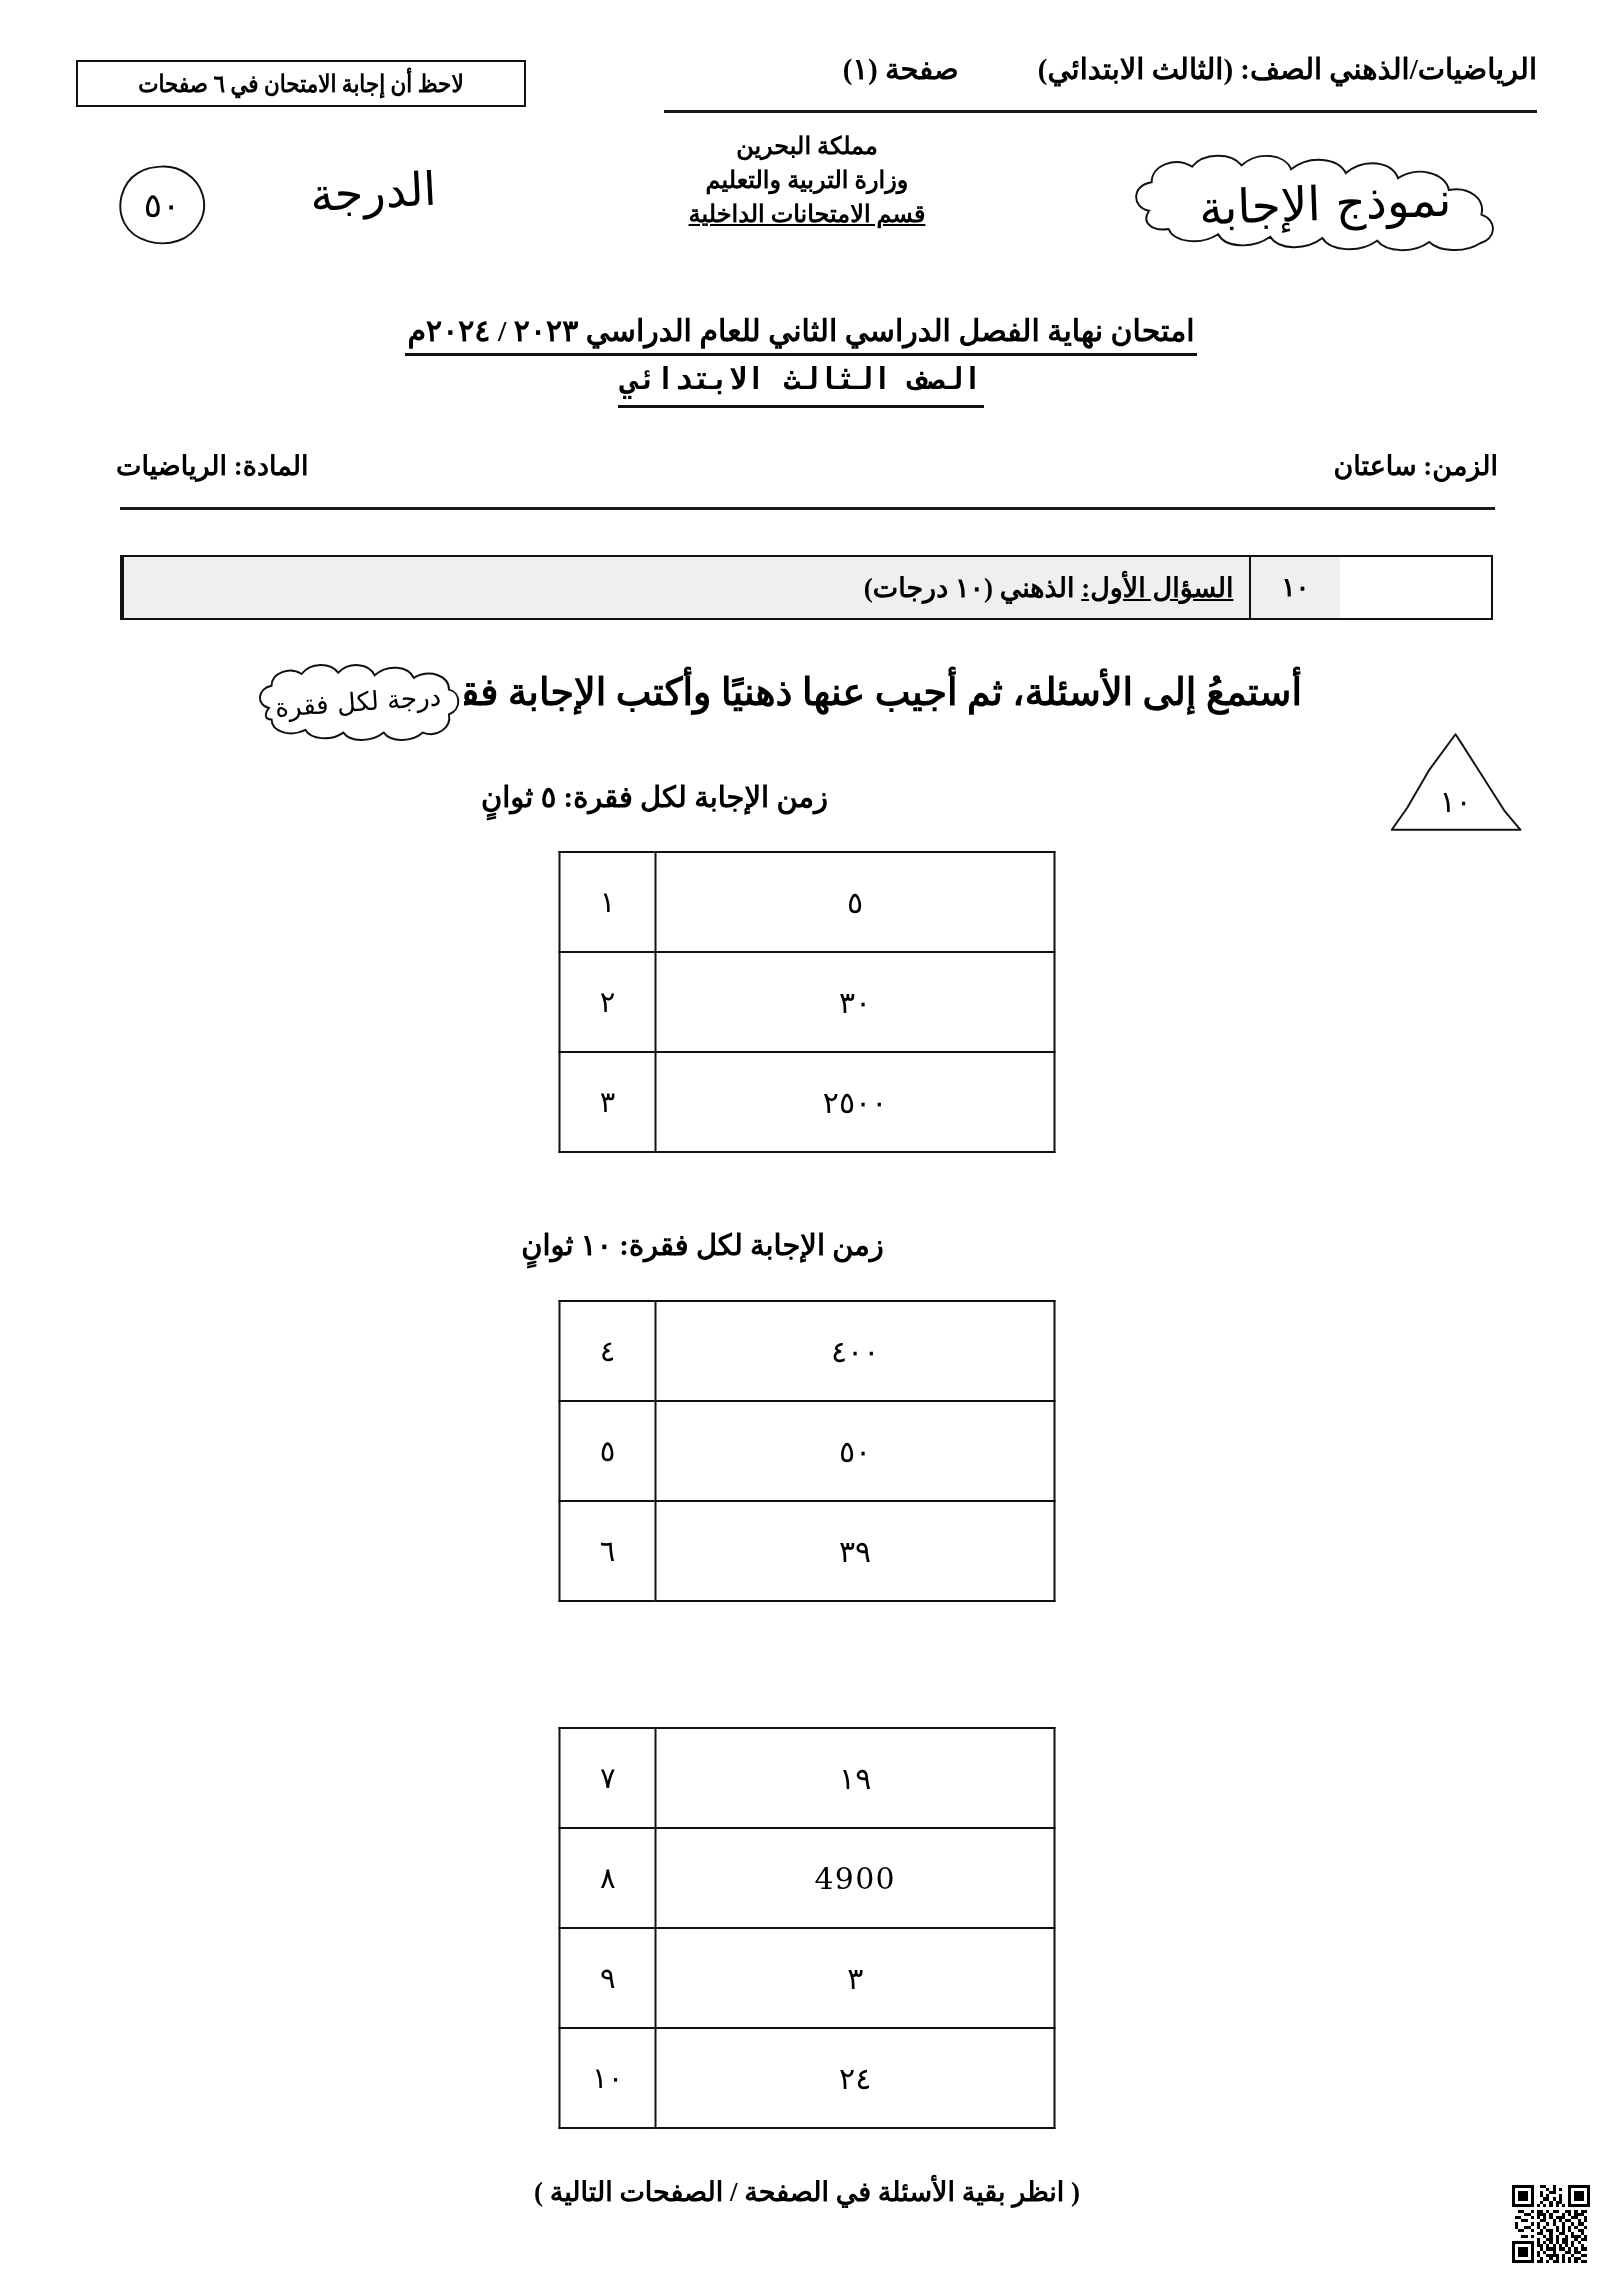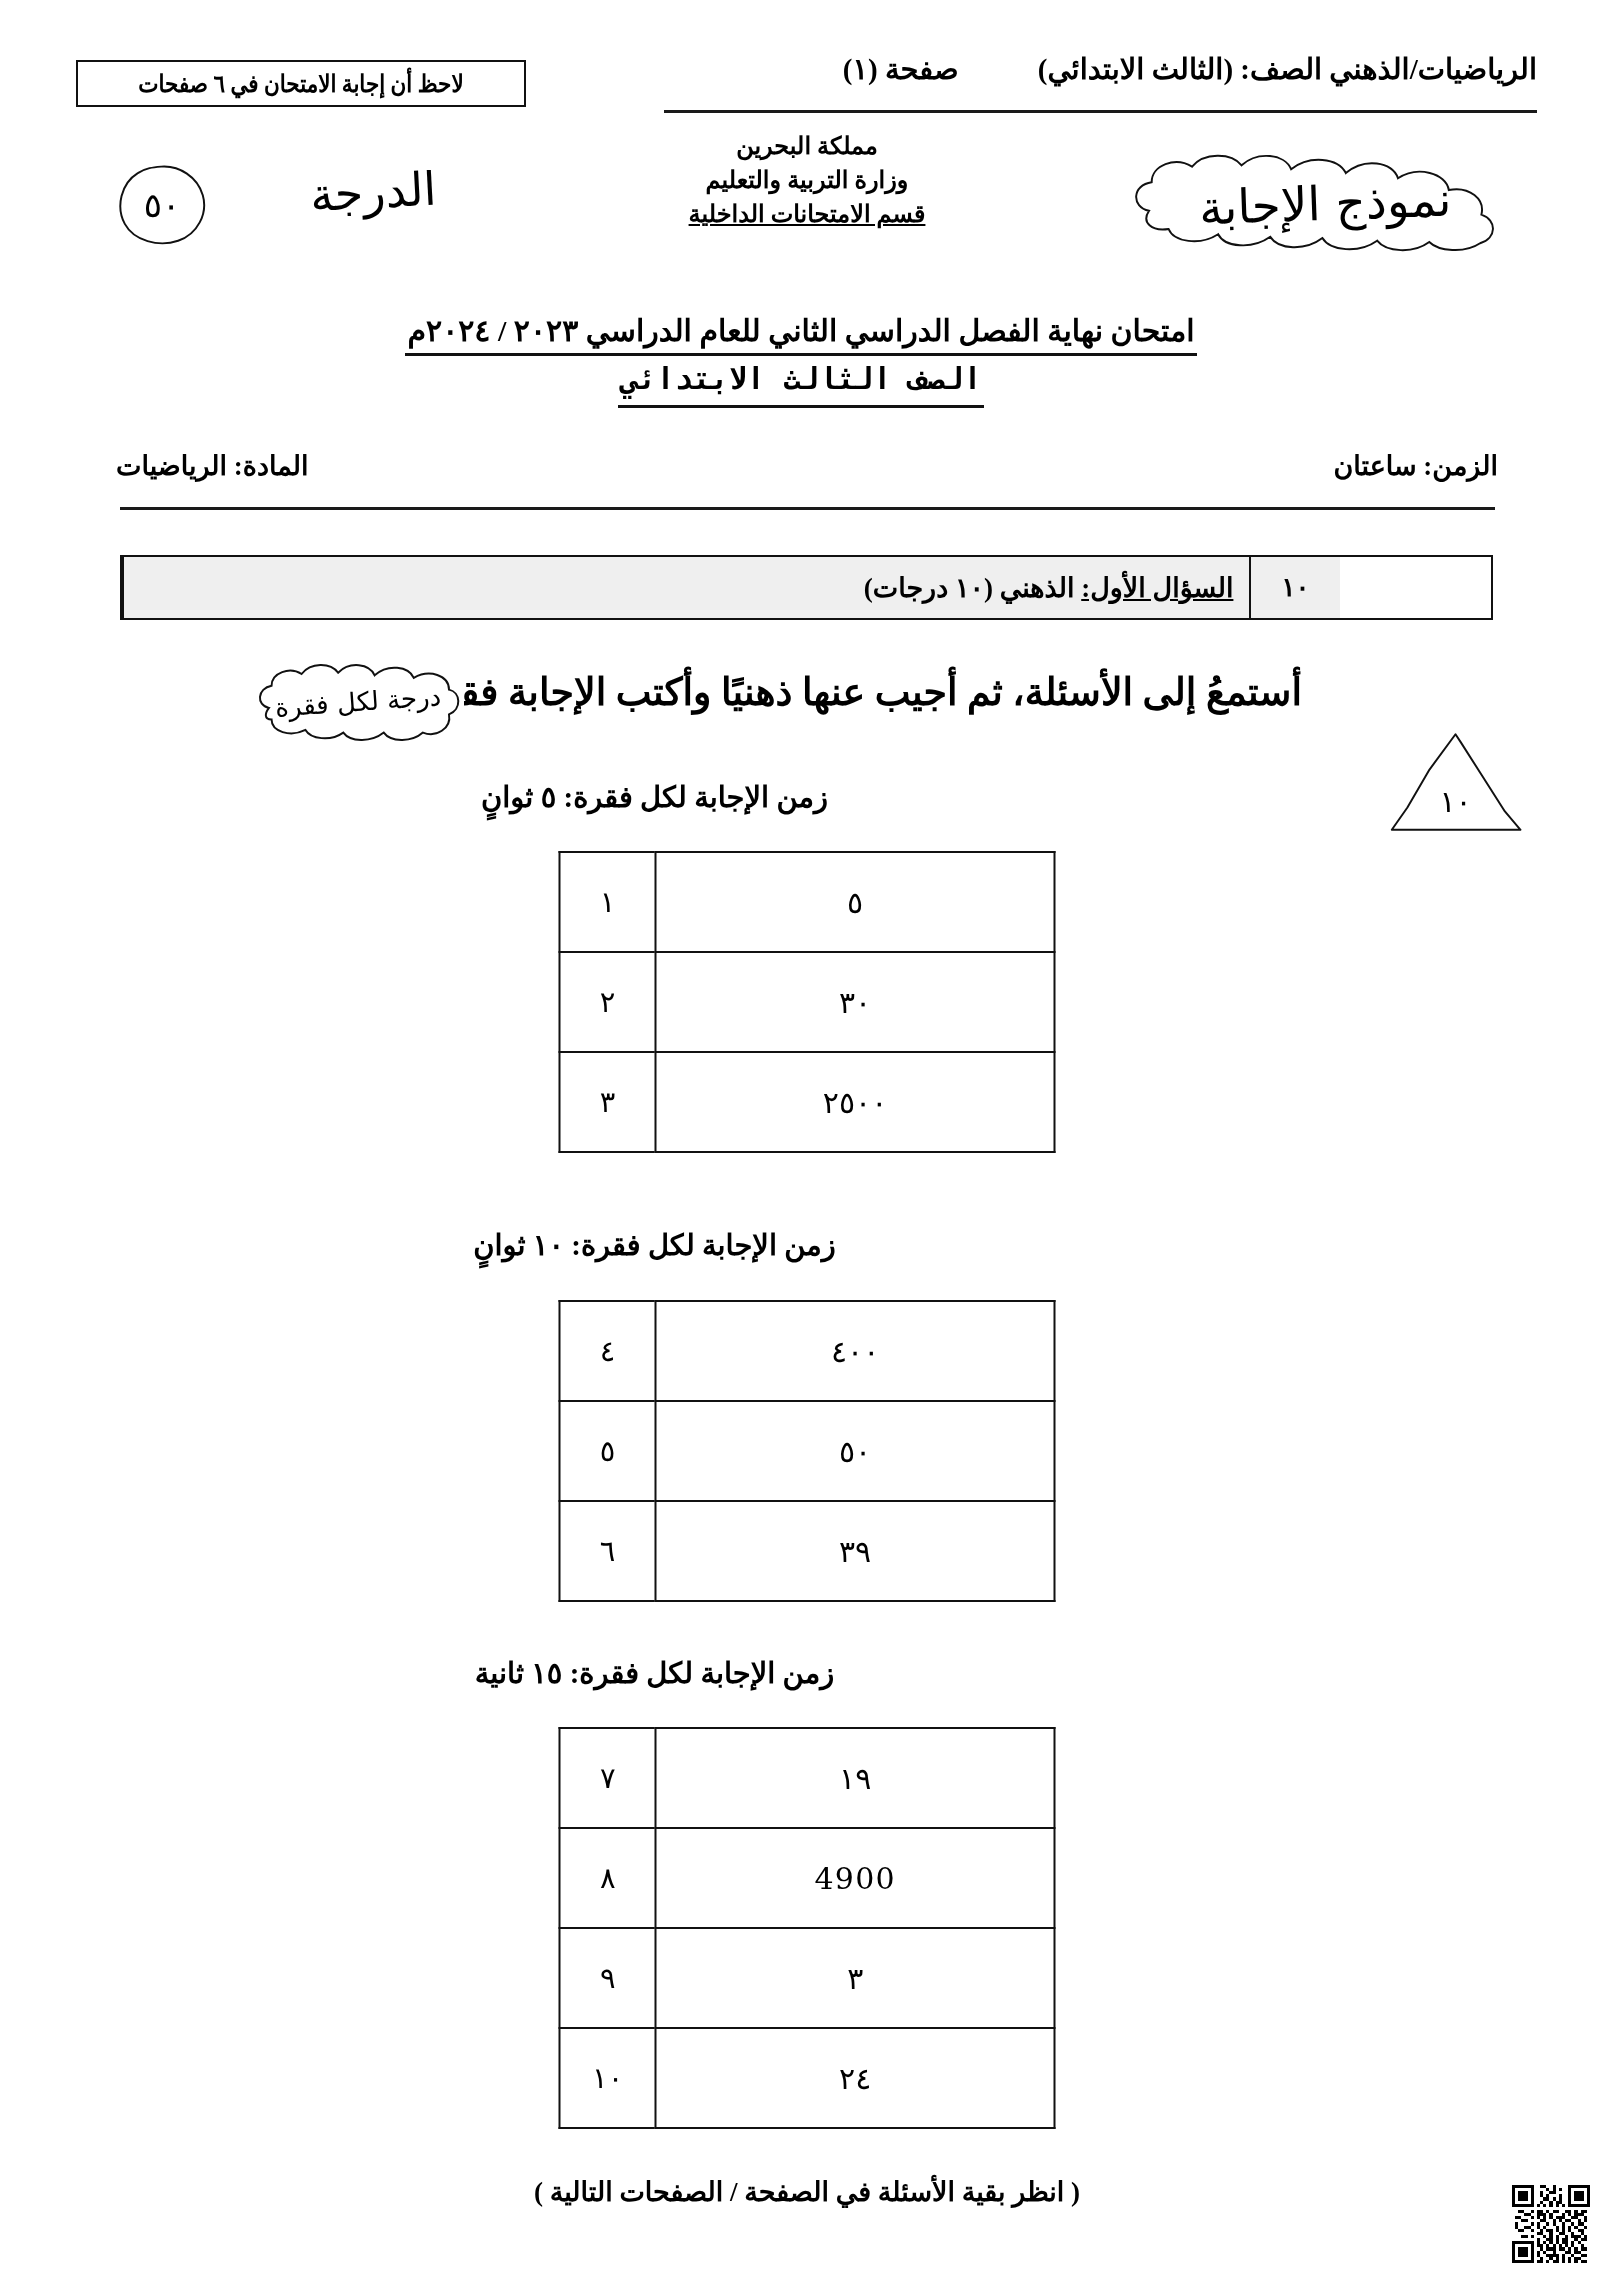--- a/index.html
+++ b/index.html
@@ -409,39 +409,38 @@
         <td class="ans-col"><span class="handwritten ar">٣٠</span></td>
         <td class="num-col"><span class="ar">٢</span></td>
       </tr>
       <tr>
         <td class="ans-col"><span class="handwritten ar">٢٥٠٠</span></td>
         <td class="num-col"><span class="ar">٣</span></td>
       </tr>
     </tbody>
   </table>
 
-  <div class="abs group-caption ar" style="top:1228px;">زمن الإجابة لكل فقرة:  ١٠ ثوانٍ</div>
+  <div class="abs group-caption ar" style="top:1228px;padding-left:48px;">زمن الإجابة لكل فقرة:  ١٠ ثوانٍ</div>
   <table class="abs ans-table" style="top:1300px;">
     <tbody>
       <tr>
         <td class="ans-col"><span class="handwritten ar">٤٠٠</span></td>
         <td class="num-col"><span class="ar">٤</span></td>
       </tr>
       <tr>
         <td class="ans-col"><span class="handwritten ar">٥٠</span></td>
         <td class="num-col"><span class="ar">٥</span></td>
       </tr>
       <tr>
         <td class="ans-col"><span class="handwritten ar">٣٩</span></td>
         <td class="num-col"><span class="ar">٦</span></td>
       </tr>
     </tbody>
   </table>
 
-  <div class="abs group-caption ar" style="top:1656px;">زمن الإجابة لكل فقرة:  ١٥ ثانية</div>
   <table class="abs ans-table" style="top:1727px;">
     <tbody>
       <tr>
         <td class="ans-col"><span class="handwritten ar">١٩</span></td>
         <td class="num-col"><span class="ar">٧</span></td>
       </tr>
       <tr>
         <td class="ans-col"><span class="handwritten ar">4900</span></td>
         <td class="num-col"><span class="ar">٨</span></td>
       </tr>

